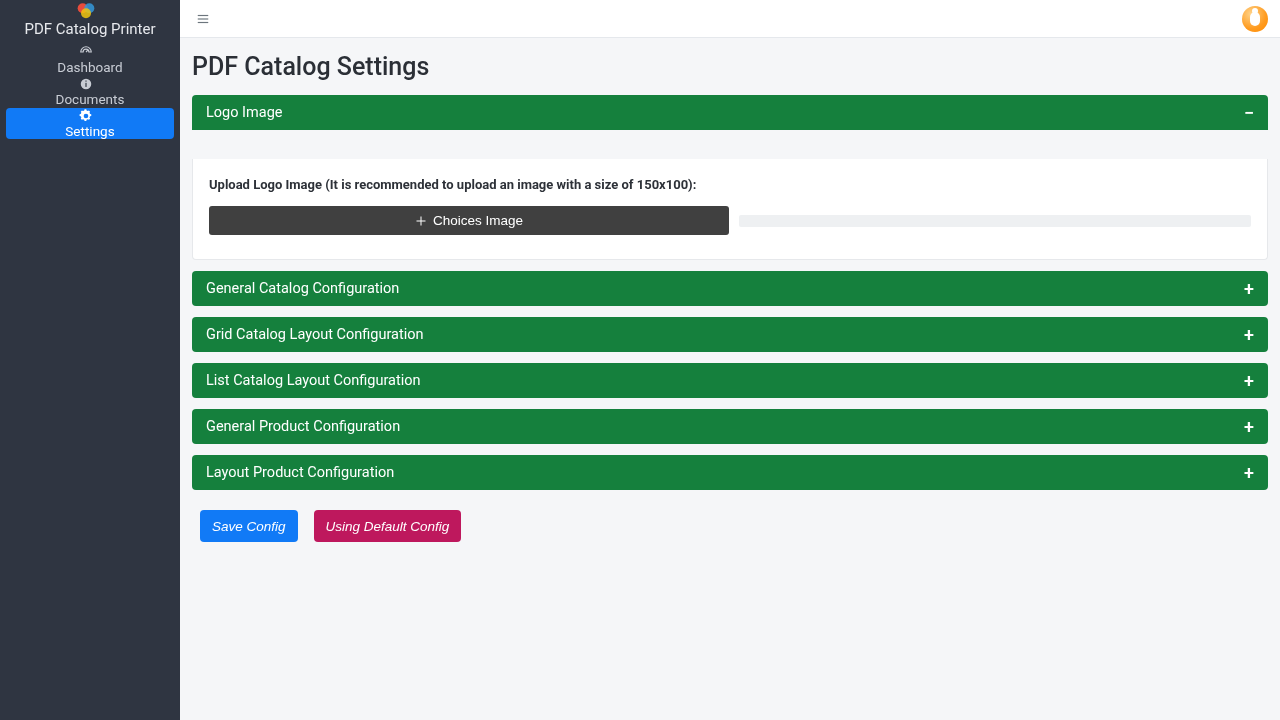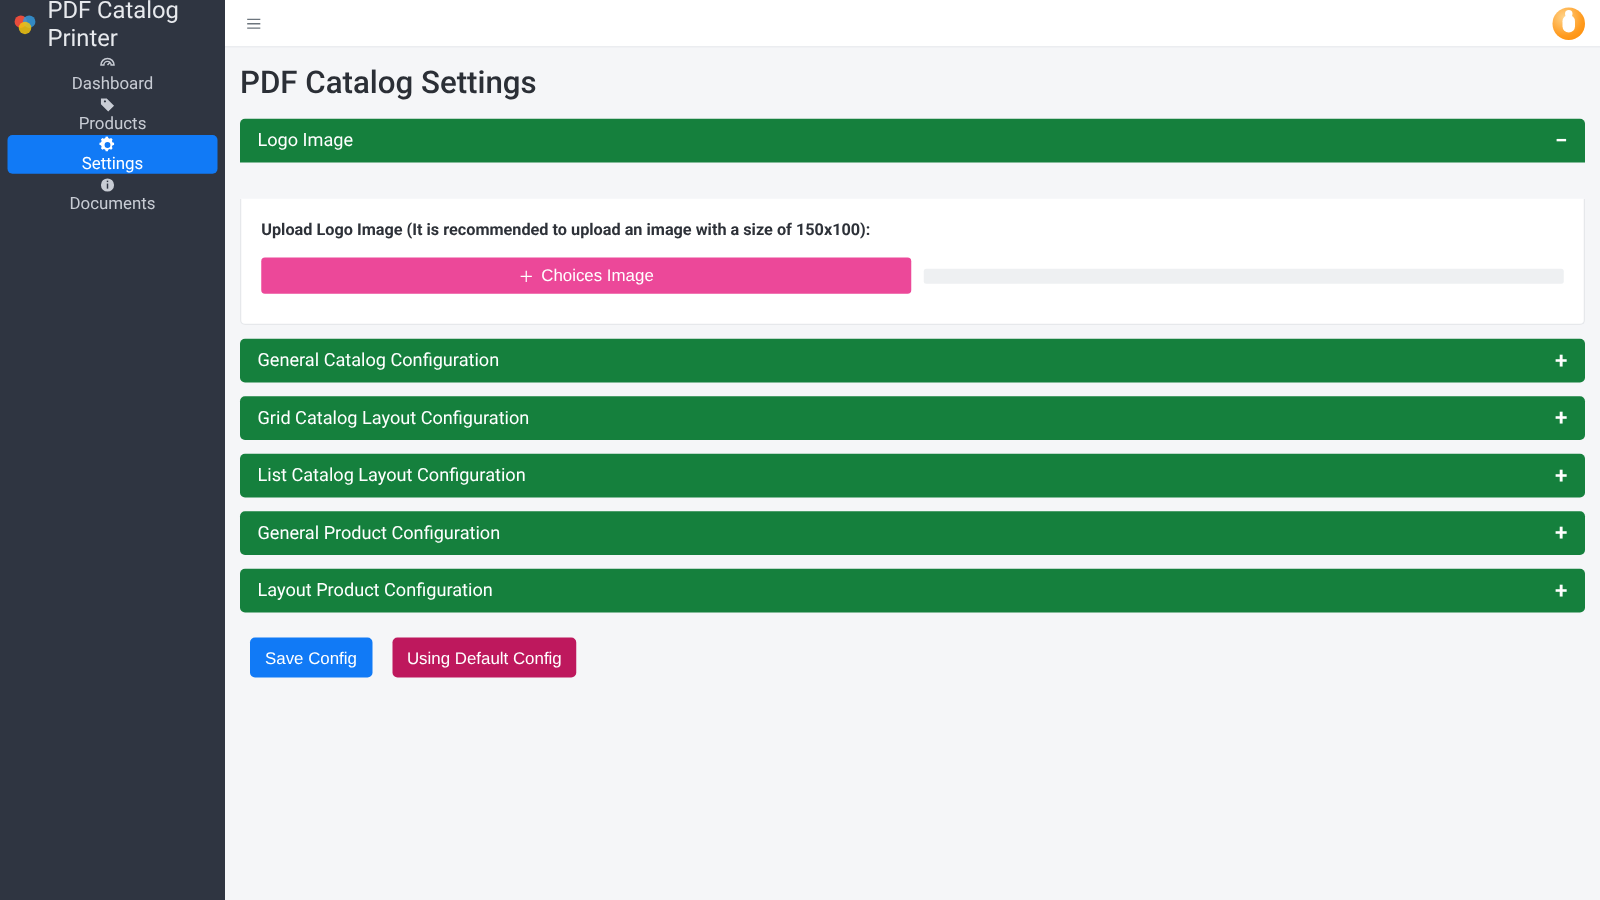--- a/index.html
+++ b/index.html
@@ -1,21 +1,21 @@
 <!DOCTYPE html>
 <html><head>
 <meta charset="utf-8">
 <style>
   * { box-sizing: border-box; margin: 0; padding: 0; }
   html, body { width: 1280px; height: 720px; font-family: -apple-system, "Segoe UI", Roboto, "Helvetica Neue", Arial, sans-serif; font-size: 14px; overflow: hidden; }
   body { display: flex; }
 
   
   .sidebar { width: 180px; background: #2F3541; height: 720px; color: #c8ccd4; flex-shrink: 0; }
-  .brand { display: flex; align-items: center; height: 38px; padding: 0 10px; font-size: 19px; color: #e7e9ed; }
+  .brand { display: flex; align-items: center; height: 38px; padding: 0 10px; font-size: 15px; color: #e7e9ed; flex-direction: column; }
   .brand-logo { width: 20px; height: 20px; margin-right: 8px; position: relative; }
   .brand-logo svg { width: 20px; height: 20px; }
   .nav { padding: 6px; }
   .nav-item { display: flex; align-items: center; height: 31px; padding: 0 10px; border-radius: 4px; color: #c8ccd4; font-size: 13.5px; cursor: pointer; margin-bottom: 1px; flex-direction: column; }
   .nav-item.active { background: #117af6; color: #fff; }
   .nav-icon { width: 16px; height: 16px; margin-right: 8px; display: inline-flex; align-items: center; justify-content: center; }
   .nav-icon svg { width: 14px; height: 14px; fill: currentColor; }
 
   
   .main { flex: 1; display: flex; flex-direction: column; background: #f5f6f8; }
@@ -30,27 +30,27 @@
   .page-title { font-size: 25px; font-weight: 500; color: #2b2f36; margin: 4px 0 14px 0; }
 
   .panel-header { background: #15803d; color: #fff; display: flex; align-items: center; justify-content: space-between; padding: 0 14px; height: 35px; border-radius: 4px; font-size: 14.5px; cursor: pointer; }
   .panel-header.open { border-bottom-left-radius: 0; border-bottom-right-radius: 0; }
   .panel-toggle { font-size: 18px; font-weight: 600; line-height: 1; }
   .panel-body { background: #fff; border: 1px solid #e6e8eb; border-top: none; border-radius: 0 0 4px 4px; padding: 18px 16px 24px 16px; margin-top: 29px; }
   .panel-gap { height: 11px; }
 
   .upload-label { font-weight: 700; font-size: 13px; color: #2d3138; margin-bottom: 14px; }
   .upload-row { display: flex; gap: 10px; align-items: stretch; }
-  .btn-upload { flex: 0 0 520px; height: 29px; display: flex; align-items: center; justify-content: center; background: #ec4899; color: #fff; border-radius: 3px; font-size: 13.5px; cursor: pointer; border: none; }
+  .btn-upload { flex: 0 0 520px; height: 29px; display: flex; align-items: center; justify-content: center; background: #404040; color: #fff; border-radius: 3px; font-size: 13.5px; cursor: pointer; border: none; }
   .btn-upload .plus { width: 12px; height: 12px; margin-right: 6px; }
   .btn-upload .plus svg { width: 12px; height: 12px; fill: #fff; }
   .upload-path { flex: 1; height: 12px; align-self: center; background: #eef0f2; border-radius: 2px; }
 
   .action-row { display: flex; gap: 16px; margin-top: 20px; padding-left: 8px;}
-  .btn { height: 30px; padding: 16px 12px; border-radius: 4px; border: none; font-size: 13.5px; color: #fff; cursor: pointer; display: inline-flex; align-items: center; }
+  .btn { height: 30px; padding: 16px 12px; border-radius: 4px; border: none; font-size: 13.5px; color: #fff; cursor: pointer; display: inline-flex; align-items: center; font-style: italic; }
   .btn-primary { background: #117af6; }
   .btn-success { background: #be185d; }
 </style>
 </head>
 <body>
 
 <aside class="sidebar">
   <div class="brand">
     <span class="brand-logo">
       <svg viewBox="0 0 24 24">
@@ -67,42 +67,34 @@
       <span class="nav-icon">
           <svg viewBox="0 0 24 24">
             <path d="M12 3a9 9 0 0 0-9 9h4a5 5 0 0 1 10 0h4a9 9 0 0 0-9-9zm0 9 4-4" stroke="currentColor" stroke-width="2" fill="none"></path>
           </svg>
         </span>
       <span>Dashboard</span>
     </div>
     <div class="nav-item">
       <span class="nav-icon">
           <svg viewBox="0 0 24 24">
-            <path d="M3 3h8l10 10-8 8L3 11V3zm4 4a1.5 1.5 0 1 0 0-0.01"></path>
+            <circle cx="12" cy="12" r="9" fill="currentColor"></circle>
+            <rect x="11" y="10" width="2" height="7" fill="#2F3541"></rect>
+            <rect x="11" y="6" width="2" height="2" fill="#2F3541"></rect>
           </svg>
         </span>
-      <span>Products</span>
+      <span>Documents</span>
     </div>
     <div class="nav-item active">
       <span class="nav-icon">
           <svg viewBox="0 0 24 24">
             <path d="M12 8a4 4 0 1 0 0 8 4 4 0 0 0 0-8zm9 4-2 .5-1 2 1 2-2 2-2-1-2 1-.5 2h-3l-.5-2-2-1-2 1-2-2 1-2-1-2-2-.5v-3l2-.5 1-2-1-2 2-2 2 1 2-1 .5-2h3l.5 2 2 1 2-1 2 2-1 2 1 2 2 .5v3z" fill="currentColor"></path>
           </svg>
         </span>
       <span>Settings</span>
-    </div>
-    <div class="nav-item">
-      <span class="nav-icon">
-          <svg viewBox="0 0 24 24">
-            <circle cx="12" cy="12" r="9" fill="currentColor"></circle>
-            <rect x="11" y="10" width="2" height="7" fill="#2F3541"></rect>
-            <rect x="11" y="6" width="2" height="2" fill="#2F3541"></rect>
-          </svg>
-        </span>
-      <span>Documents</span>
     </div>
   </nav>
 </aside>
 
 <div class="main">
 
   <div class="topbar">
     <div class="menu-toggle">
       <svg viewBox="0 0 24 24" fill="none" stroke-width="2">
           <line x1="3" y1="6" x2="21" y2="6"></line>

